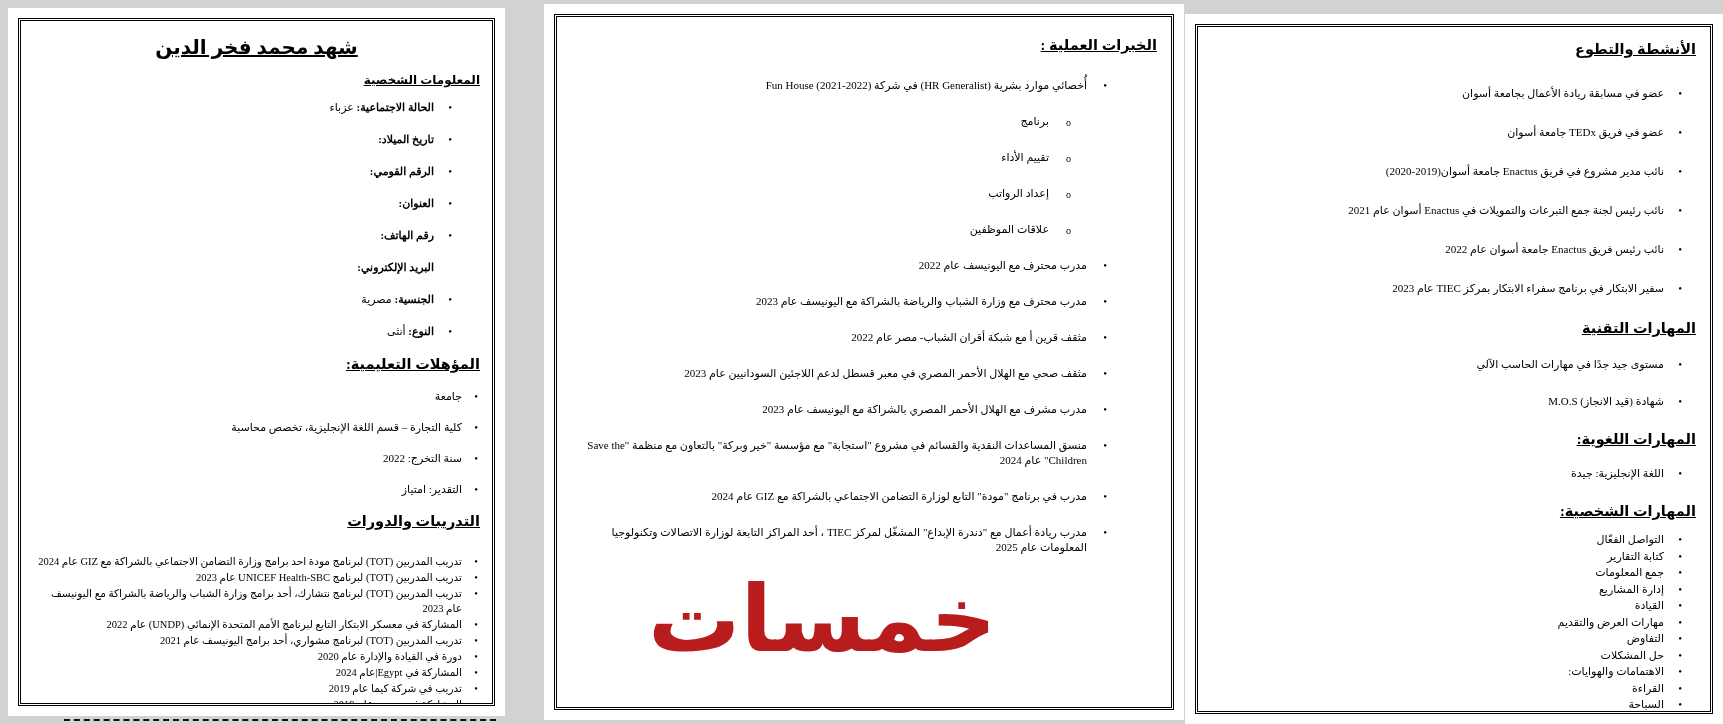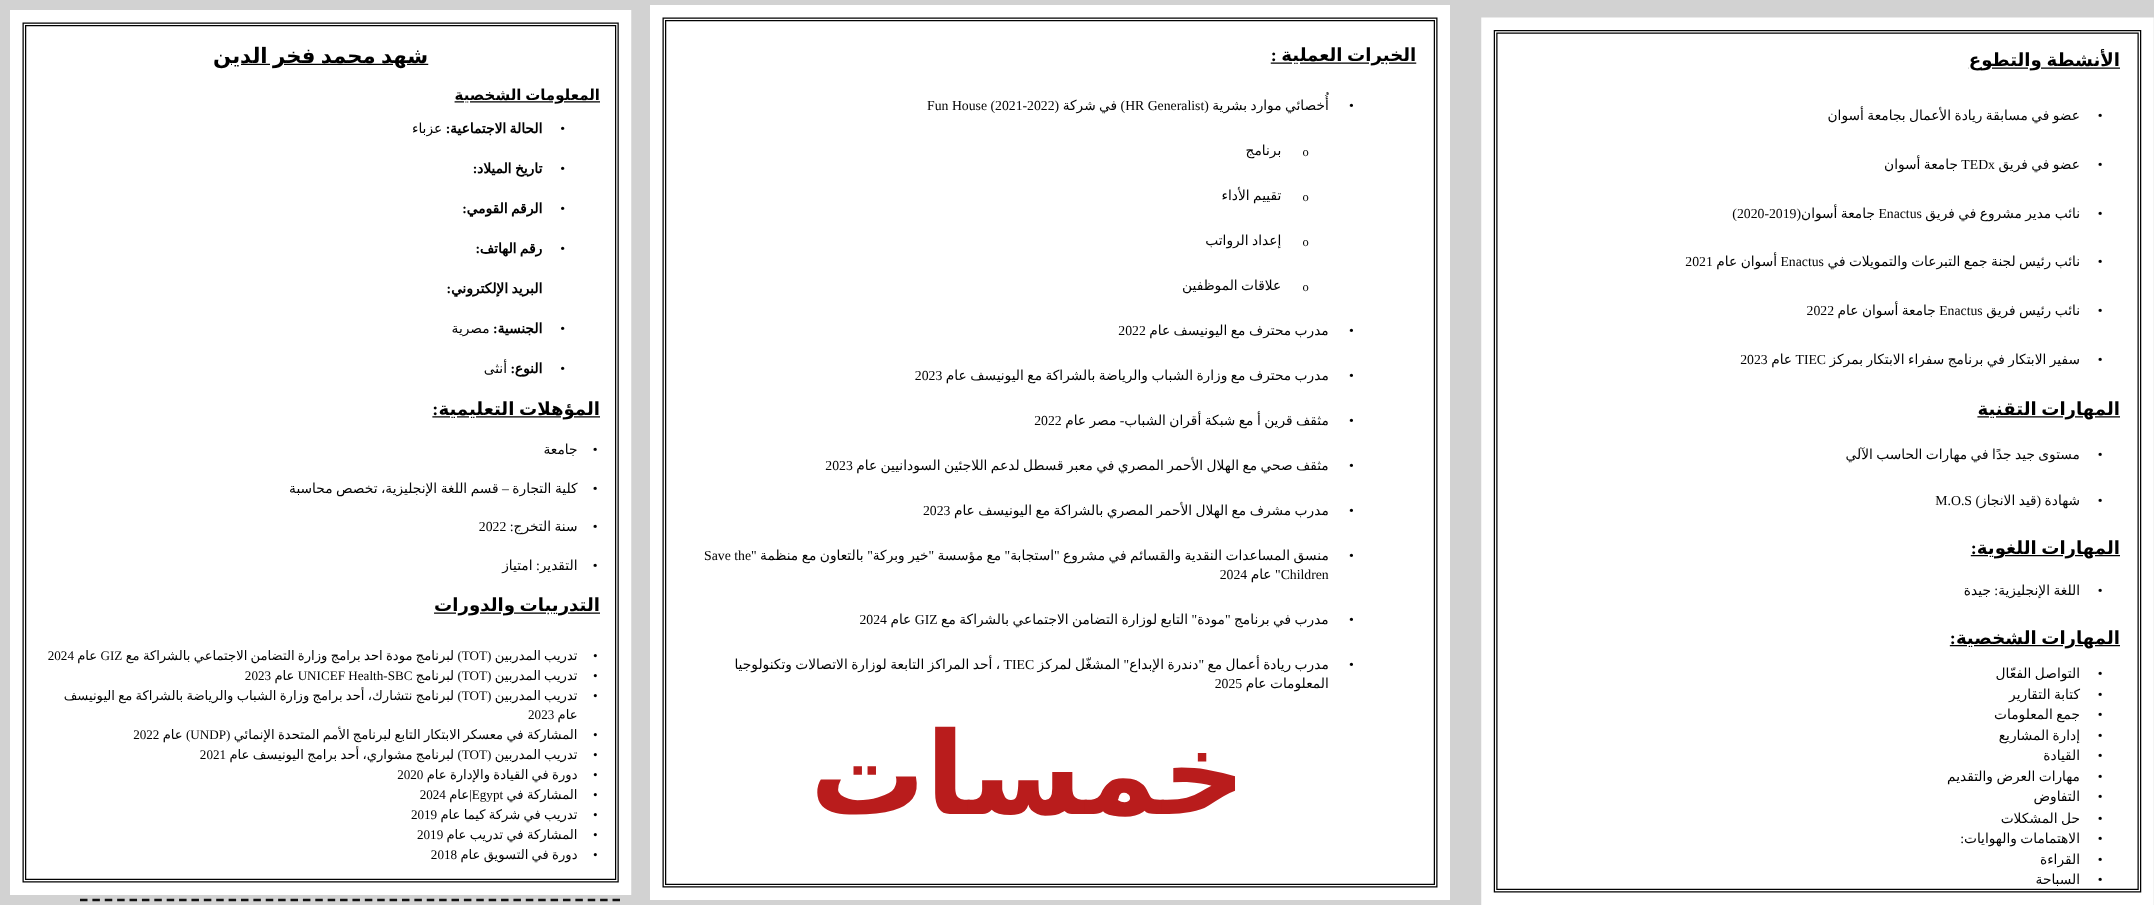--- a/index.html
+++ b/index.html
@@ -8,26 +8,26 @@
     background:#d2d2d2;color:#000;
     font-family:"Liberation Serif","DejaVu Sans",serif;
   }
   .page{position:absolute;background:#fff;}
   .frame{
     position:absolute;inset:10px;border:3px double #000;box-sizing:border-box;
     direction:rtl;text-align:right;overflow:hidden;
   }
   #p1{left:8px;top:8px;width:497px;height:708px;}
   #p1 .frame{padding:12px 12px 0 12px;}
-  #p2{left:520px;top:4px;width:640px;height:716px;}
+  #p2{left:544px;top:4px;width:640px;height:716px;}
   #p2 .frame{padding:20px 14px 0 14px;}
   #p3{left:1185px;top:14px;width:538px;height:710px;}
   #p3 .frame{padding:14px 14px 0 14px;}
 
-  .doc-title{font-weight:bold;font-size:17px;text-align:center;text-decoration:underline;margin:2px 0 14px 0;}
+  .doc-title{font-weight:bold;font-size:20px;text-align:center;text-decoration:underline;margin:2px 0 14px 0;}
   .h-sm{font-weight:bold;font-size:12px;text-decoration:underline;margin:0 0 12px 0;}
   .h-lg{font-weight:bold;font-size:14.5px;text-decoration:underline;margin:0 0 16px 0;}
 
   ul{list-style:none;margin:0;padding:0;}
   li{position:relative;font-size:11px;line-height:14px;}
   li::before{content:"\2022";position:absolute;right:0;top:0;}
   .b{font-weight:bold;font-family:Liberation Serif, serif;}
 
   
   .personal li{padding-right:46px;margin-bottom:18px;}
@@ -71,20 +71,21 @@
 
 <div class="page" id="p1">
   <div class="frame">
     <div class="doc-title">شهد محمد فخر الدين</div>
 
     <div class="h-sm">المعلومات الشخصية</div>
     <ul class="personal">
         <li><span class="b">الحالة الاجتماعية:</span><span> عزباء</span></li>
         <li><span class="b">تاريخ الميلاد:</span><span></span></li>
         <li><span class="b">الرقم القومي:</span><span></span></li>
+        <li><span class="b">العنوان:</span><span></span></li>
         <li><span class="b">رقم الهاتف:</span><span></span></li>
         <li class="nb"><span class="b">البريد الإلكتروني:</span><span></span></li>
         <li><span class="b">الجنسية:</span><span> مصرية</span></li>
         <li><span class="b">النوع:</span><span> أنثى</span></li>
       </ul>
 
     <div class="h-lg h-edu">المؤهلات التعليمية:</div>
     <ul class="edu">
         <li><span>جامعة</span></li>
         <li><span>كلية التجارة – قسم اللغة الإنجليزية، تخصص محاسبة</span></li>

